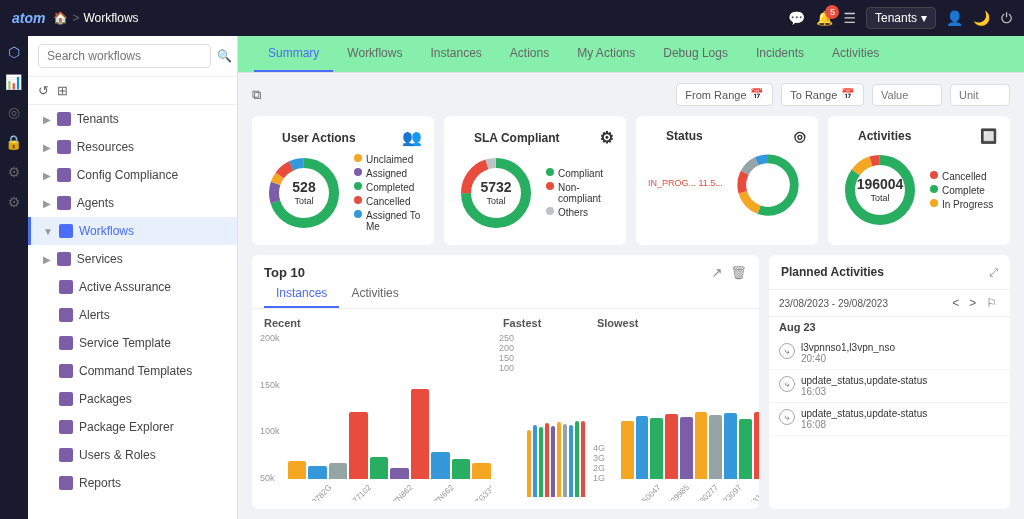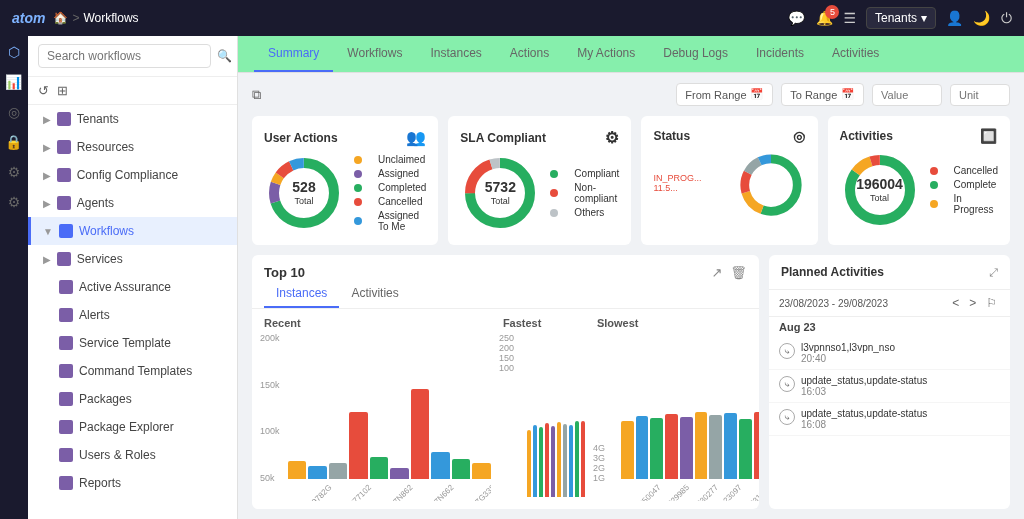--- a/index.html
+++ b/index.html
@@ -56,27 +56,27 @@
     .filter-bar .filter-icon { color: #666; font-size: 13px; cursor: pointer; }
     .filter-spacer { flex: 1; }
     .date-input { display: flex; align-items: center; gap: 4px; border: 1px solid #ddd; background: #fff; padding: 4px 8px; border-radius: 4px; font-size: 11px; color: #555; cursor: pointer; }
     .date-input .cal-icon { font-size: 11px; }
     .value-input { border: 1px solid #ddd; background: #fff; padding: 4px 8px; border-radius: 4px; font-size: 11px; color: #555; width: 70px; }
     .unit-input { border: 1px solid #ddd; background: #fff; padding: 4px 8px; border-radius: 4px; font-size: 11px; color: #555; width: 60px; }
 
     
     .stats-row { display: grid; grid-template-columns: 1fr 1fr 1fr 1fr; gap: 10px; }
     .stat-card { background: #fff; border-radius: 6px; padding: 12px; display: flex; flex-direction: column; gap: 6px; }
-    .stat-card-title { font-size: 12px; font-weight: 600; color: #333; display: flex; align-items: center; justify-content: space-between; }
+    .stat-card-title { font-size: 12px; font-weight: 600; color: #333; display: flex; align-items: center; justify-content: space-between; margin-left: 18px; }
     .stat-card-body { display: flex; align-items: center; gap: 10px; }
     .donut-wrap { position: relative; width: 80px; height: 80px; flex-shrink: 0; }
     .donut-total { position: absolute; top: 50%; left: 50%; transform: translate(-50%, -50%); text-align: center; font-size: 11px; font-weight: 700; line-height: 1.2; }
     .donut-total .num { font-size: 14px; }
     .legend { font-size: 10px; display: flex; flex-direction: column; gap: 3px; }
-    .legend-item { display: flex; align-items: center; gap: 16px; }
+    .legend-item { display: flex; align-items: flex-start; gap: 4px; }
     .legend-dot { width: 8px; height: 8px; border-radius: 50%; flex-shrink: 0; }
 
     
     .bottom-section { display: flex; gap: 10px; flex: 1; min-height: 0; }
     .top10-panel { background: #fff; border-radius: 6px; flex: 1; display: flex; flex-direction: column; overflow: hidden; }
     .top10-header { padding: 10px 12px 0; display: flex; align-items: center; justify-content: space-between; }
     .top10-title { font-size: 13px; font-weight: 600; }
     .top10-header-icons { display: flex; gap: 8px; color: #888; font-size: 13px; }
     .top10-tabs { display: flex; border-bottom: 1px solid #eee; padding: 0 12px; }
     .top10-tab { padding: 6px 12px; font-size: 12px; cursor: pointer; color: #666; border-bottom: 2px solid transparent; }

